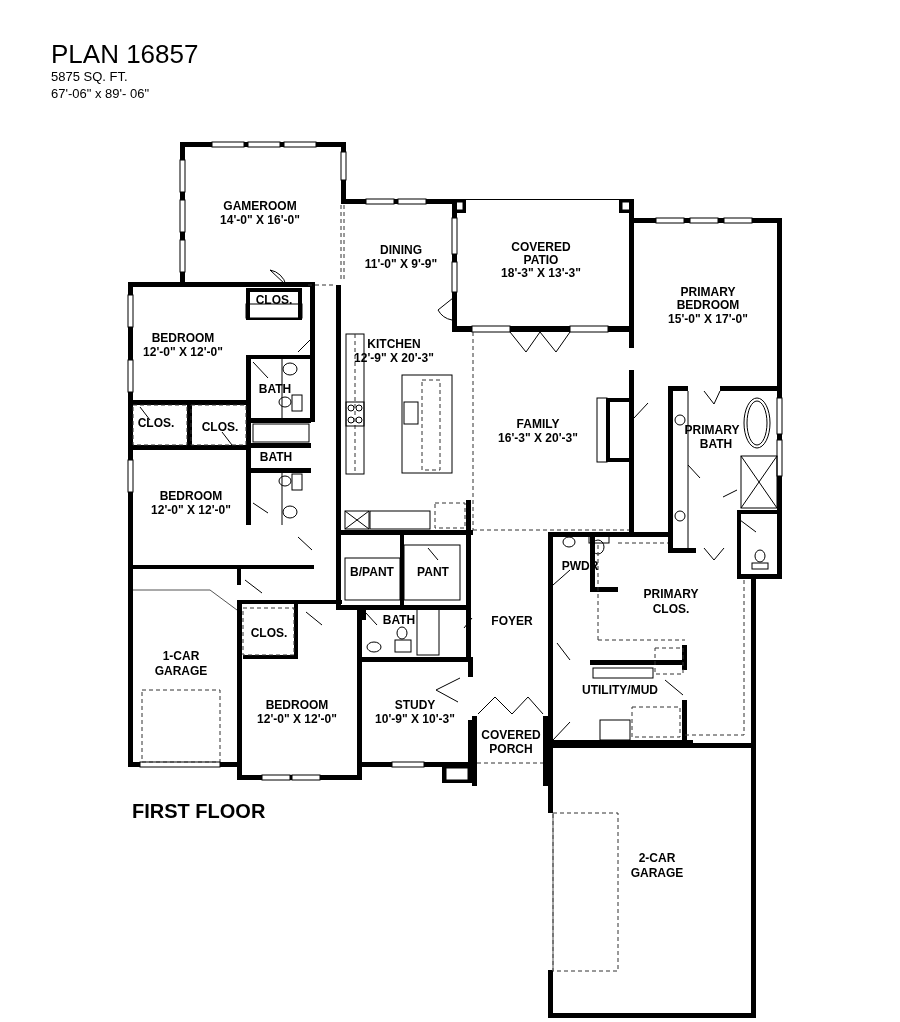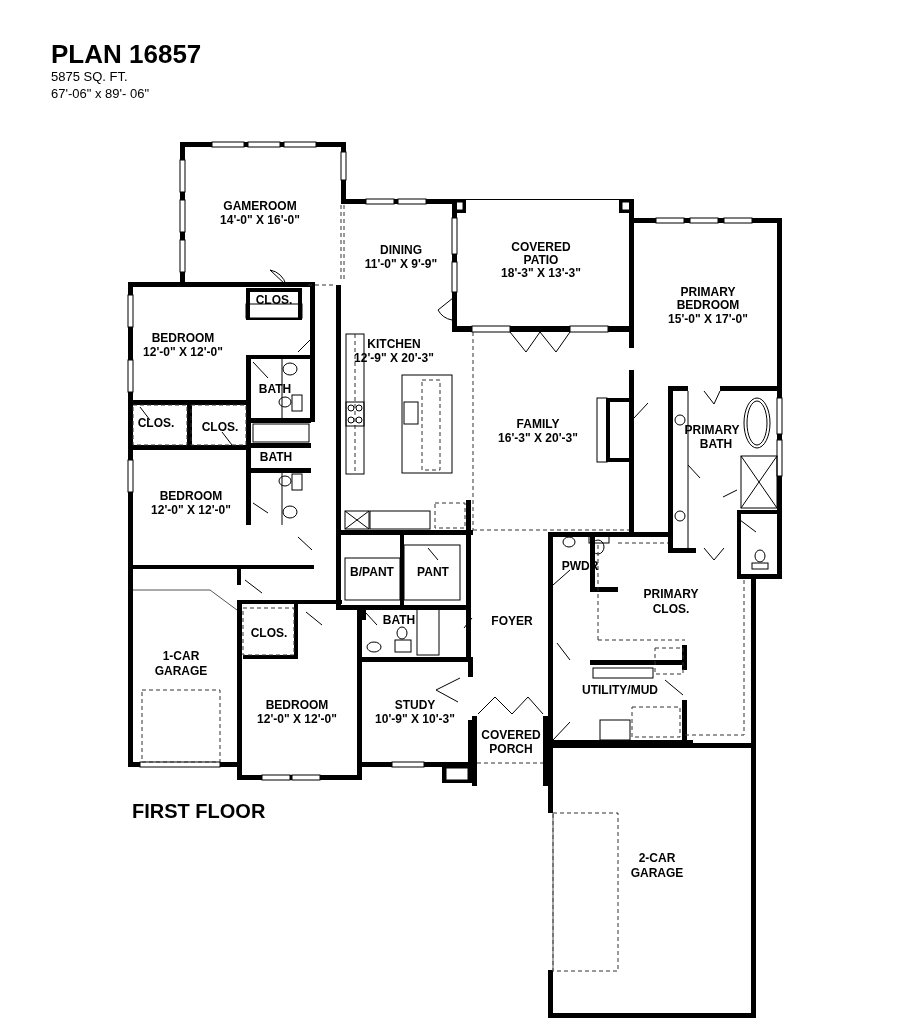--- a/index.html
+++ b/index.html
@@ -1,18 +1,18 @@
 <!DOCTYPE html>
 <html><head>
   <meta charset="utf-8">
   <style>
     html, body { margin: 0; padding: 0; background: #ffffff; }
     body { width: 900px; height: 1022px; position: relative; overflow: hidden; font-family: "Liberation Sans", sans-serif; color: #000; }
     .header { position: absolute; left: 51px; top: 40px; }
-    .plan-title { font-size: 26px; font-weight: bold; letter-spacing: 0px; line-height: 28px; }
+    .plan-title { font-size: 26px; font-weight: normal; letter-spacing: 0px; line-height: 28px; }
     .plan-sub { font-size: 13px; line-height: 17px; }
     svg.plan { position: absolute; left: 0; top: 0; }
     .wall { fill: #000; }
     .thin { stroke: #000; stroke-width: 1; fill: none; }
     .thin-g { stroke: #555; stroke-width: 1; fill: none; }
     .dash { stroke: #333; stroke-width: 1; fill: none; stroke-dasharray: 4 3; }
     .win { fill: #fff; stroke: #000; stroke-width: 1; }
     .lbl { font-family: "Liberation Sans", sans-serif; font-weight: bold; font-size: 12px; text-anchor: middle; fill: #000; }
     .floor-label { position: absolute; left: 132px; top: 800px; font-size: 20px; font-weight: bold; }
   </style>

